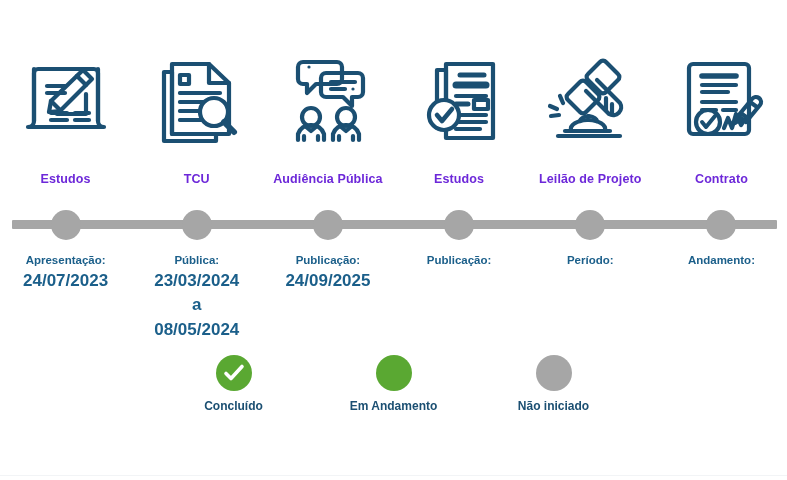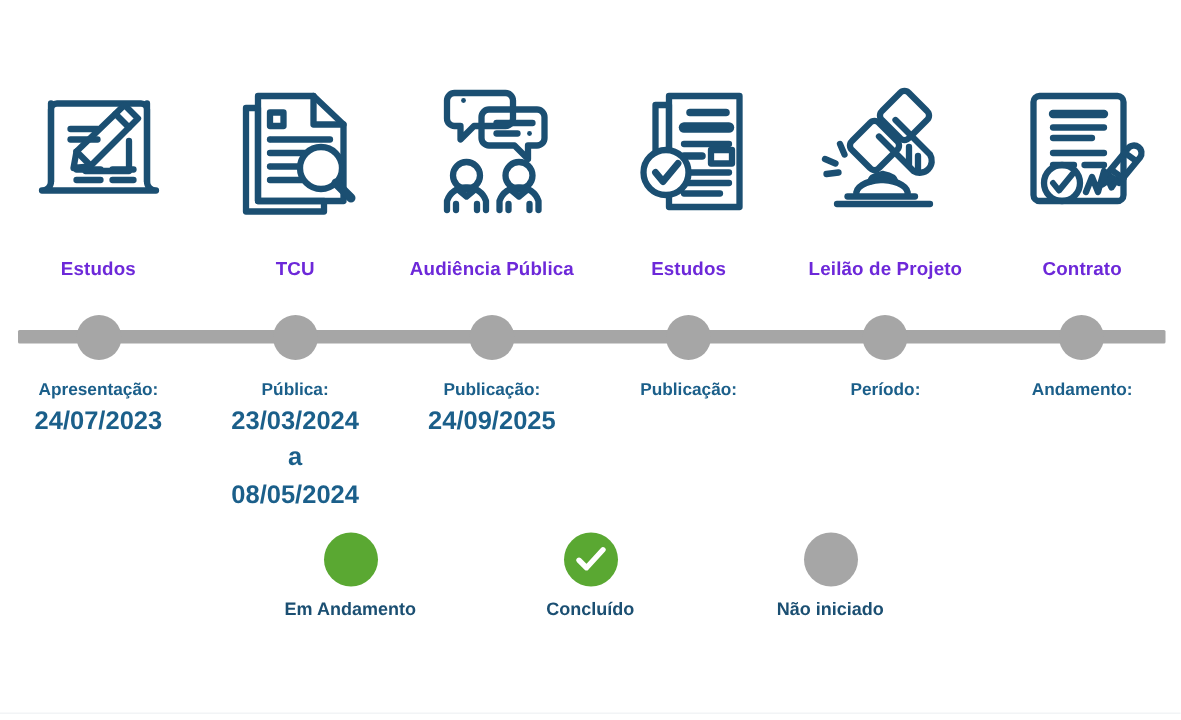--- a/index.html
+++ b/index.html
@@ -360,34 +360,34 @@
     </div>
     <div class="date-cell">
       <div class="date-title">Andamento:</div>
 
     </div>
   </div>
 
   <div class="legend">
 
     <div class="legend-item">
-      <span class="legend-swatch" style="background:#5aa832;"></span>
-      <div class="legend-label">Em Andamento</div>
-    </div>
-
-    <div class="legend-item">
       <span class="legend-swatch" style="background:#5aa832;">
         <svg width="36" height="36" viewBox="0 0 36 36" xmlns="http://www.w3.org/2000/svg">
           <path d="M10 18.5 l5 5 l11 -12" fill="none" stroke="#ffffff" stroke-width="3.6" stroke-linecap="round" stroke-linejoin="round"></path>
         </svg>
       </span>
       <div class="legend-label">Concluído</div>
     </div>
 
     <div class="legend-item">
+      <span class="legend-swatch" style="background:#5aa832;"></span>
+      <div class="legend-label">Em Andamento</div>
+    </div>
+
+    <div class="legend-item">
       <span class="legend-swatch" style="background:#a6a6a6;"></span>
       <div class="legend-label">Não iniciado</div>
     </div>
 
   </div>
 
   <div class="bottom-rule"></div>
 
 </div>
 

